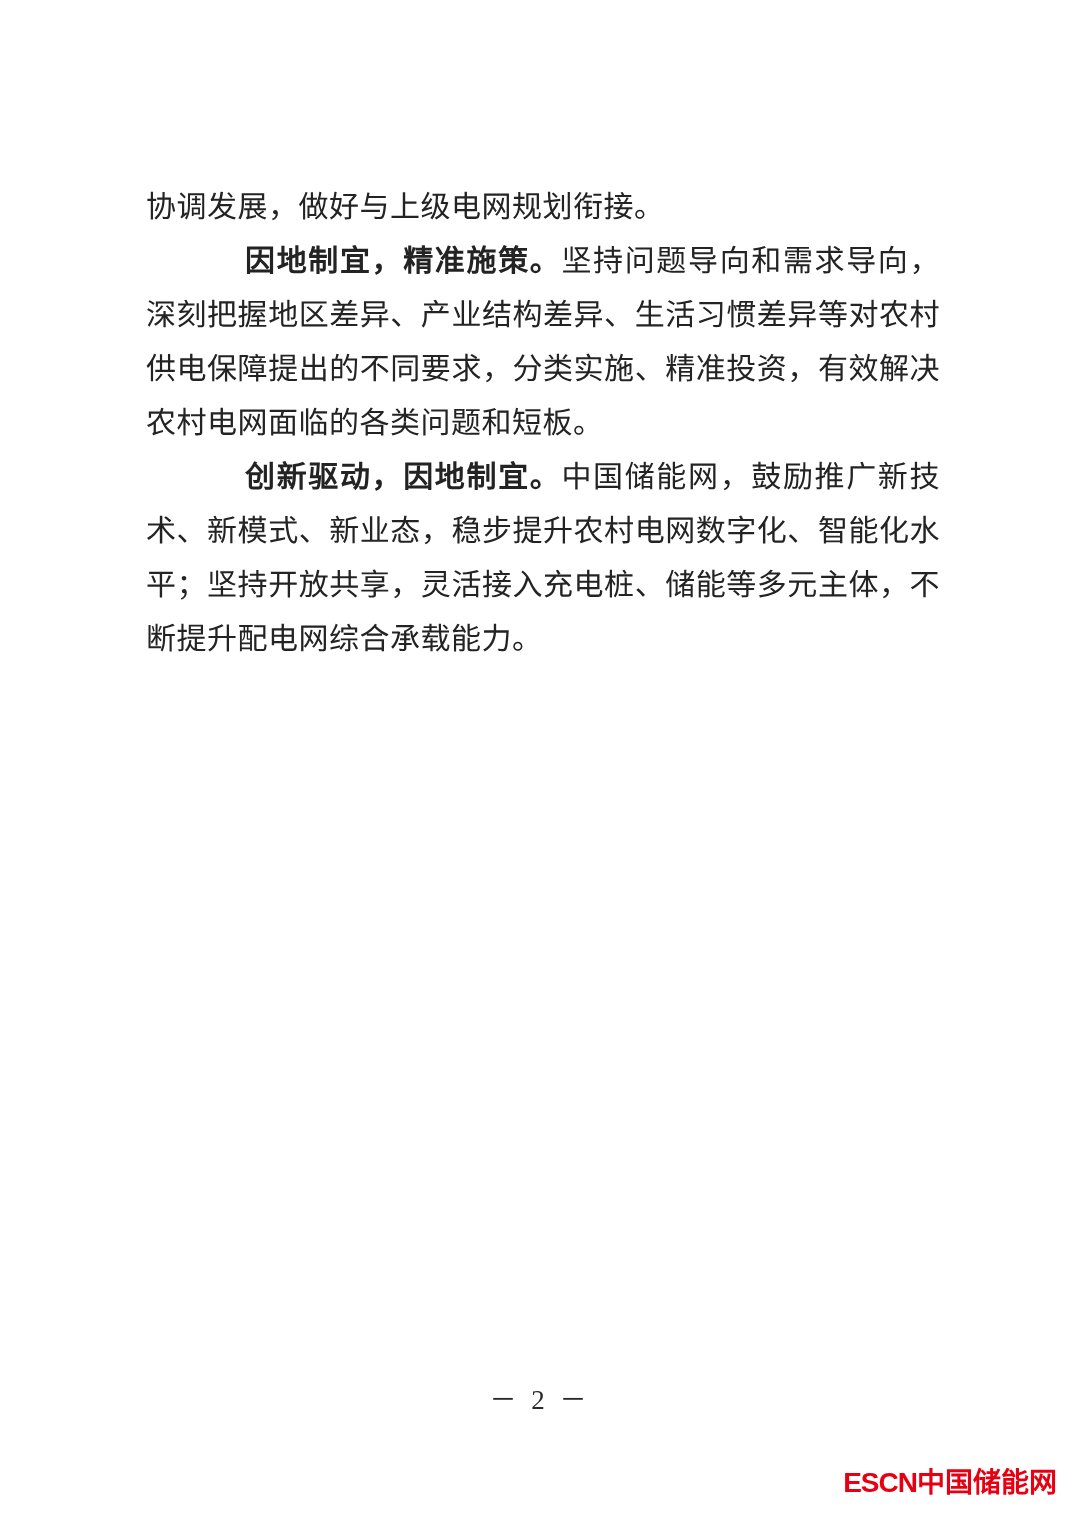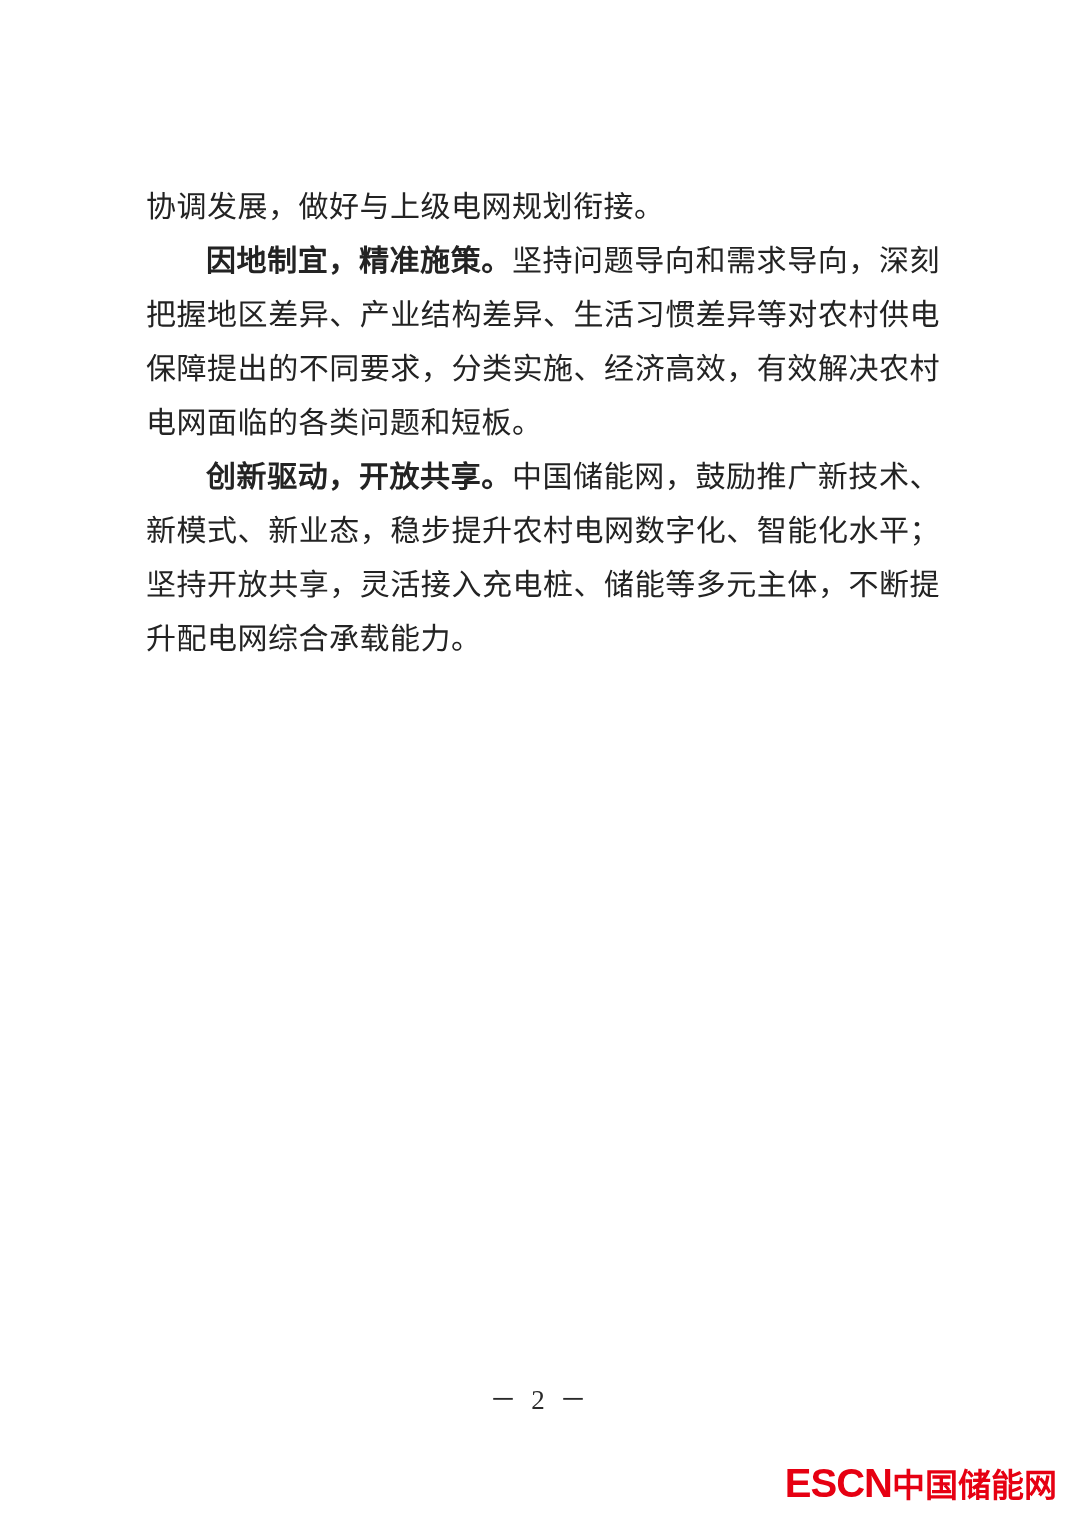--- a/index.html
+++ b/index.html
@@ -30,20 +30,21 @@
   }
   .content p {
     margin: 0;
     padding: 0;
   }
   .content p.indent {
     text-indent: 2em;
   }
   .lead {
     font-weight: bold;
+    margin-left: 39px;
   }
   .kaiti {
     font-style: italic;
     letter-spacing: 3px;
   }
   .page-number {
     position: absolute;
     top: 1378px;
     left: 0;
     width: 100%;
@@ -55,42 +56,42 @@
   .logo {
     position: absolute;
     top: 1466px;
     right: 23px;
     white-space: nowrap;
     font-family: "Liberation Sans", "DejaVu Sans", sans-serif;
     font-weight: bold;
     line-height: 34px;
   }
   .logo .latin {
-    font-size: 40px;
+    font-size: 28px;
     letter-spacing: -1px;
     vertical-align: baseline;
   }
   .logo .cjk {
-    font-size: 33px;
+    font-size: 28px;
     vertical-align: baseline;
   }
 </style>
 </head>
 <body>
 
 <div class="page">
 
   <div class="content">
 
     <p><span>协调发展，做好与上级电网规划衔接。</span></p>
 
-    <p class="indent"><span class="lead">因地制宜，精准施策。</span><span>坚持问题导向和需求导向，深刻把握地区差异、产业结构差异、生活习惯差异等对农村供电保障提出的不同要求，分类实施、经济高效，有效解决农村电网面临的各类问题和短板。</span></p>
+    <p class="indent"><span class="lead">因地制宜，精准施策。</span><span>坚持问题导向和需求导向，深刻把握地区差异、产业结构差异、生活习惯差异等对农村供电保障提出的不同要求，分类实施、精准投资，有效解决农村电网面临的各类问题和短板。</span></p>
 
 
-    <p class="indent"><span class="lead">创新驱动，开放共享。</span><span>中国储能网，鼓励推广新技术、新模式、新业态，稳步提升农村电网数字化、智能化水平；坚持开放共享，灵活接入充电桩、储能等多元主体，不断提升配电网综合承载能力。</span></p>
+    <p class="indent"><span class="lead">创新驱动，因地制宜。</span><span>中国储能网，鼓励推广新技术、新模式、新业态，稳步提升农村电网数字化、智能化水平；坚持开放共享，灵活接入充电桩、储能等多元主体，不断提升配电网综合承载能力。</span></p>
 
 
 
   </div>
 
   <div class="page-number">－ 2 －</div>
 
   <div class="logo" style="color: rgb(230, 0, 18);">
     <span class="latin" style="color: rgb(230, 0, 18);">ESCN</span><span class="cjk" style="color: rgb(230, 0, 18);">中国储能网</span>
   </div>

